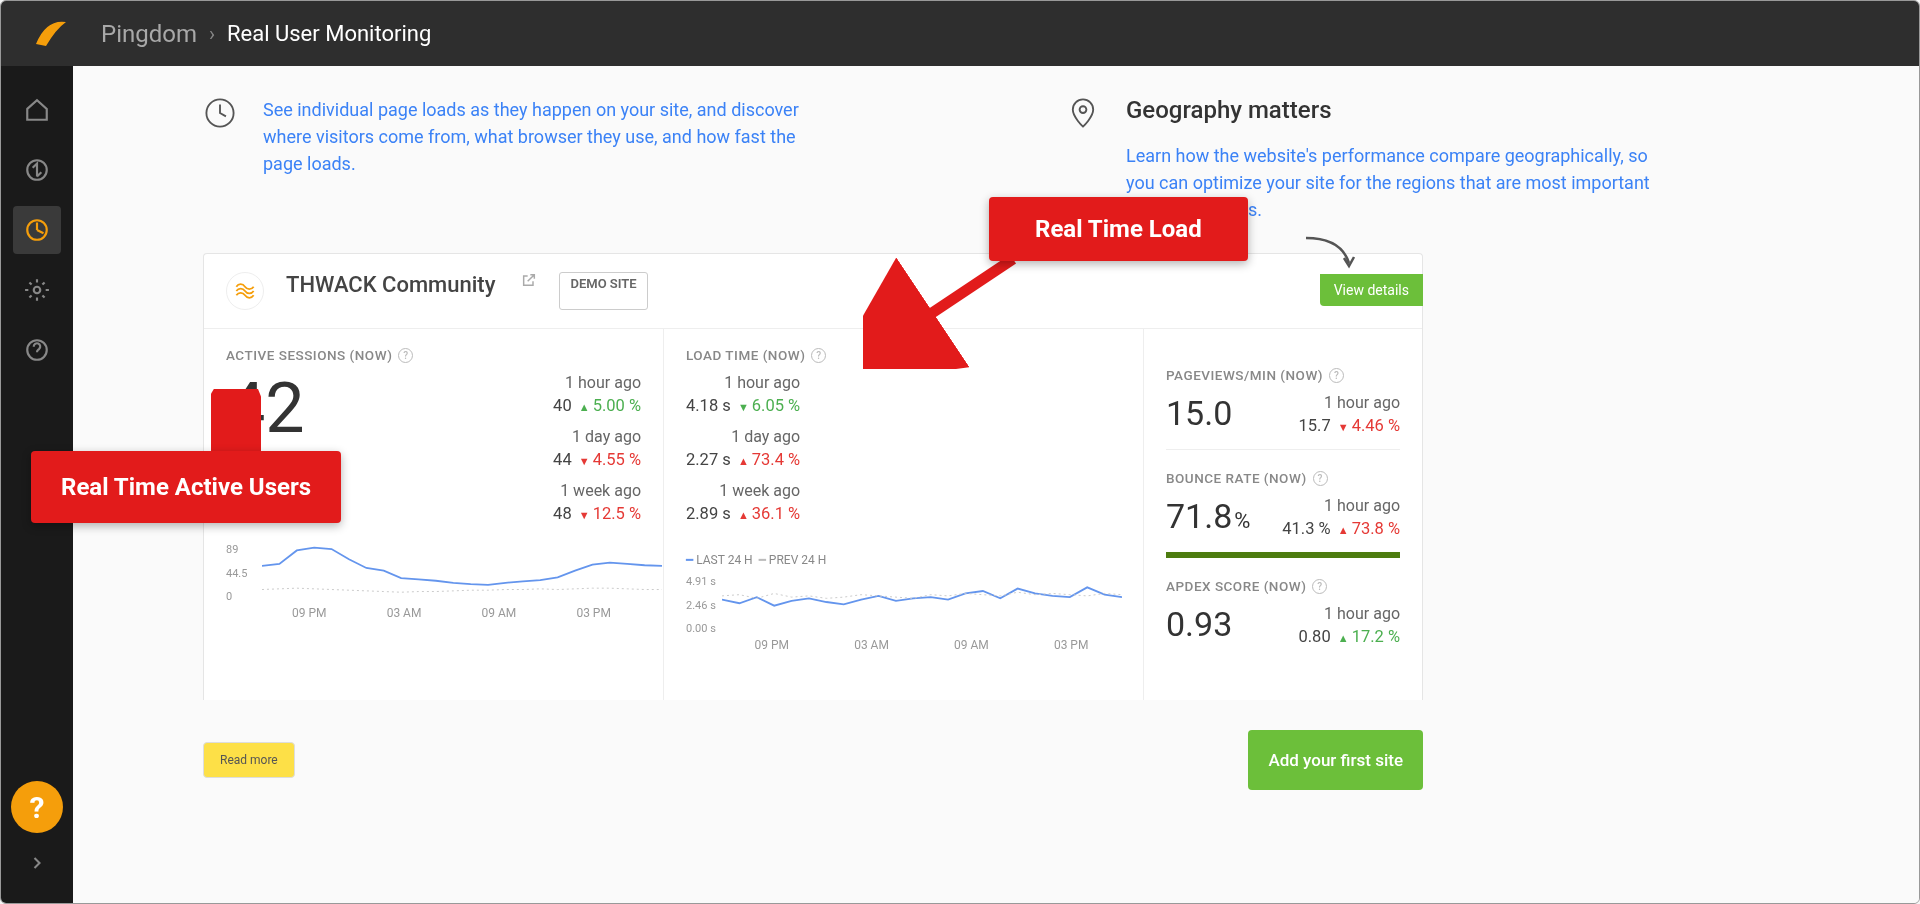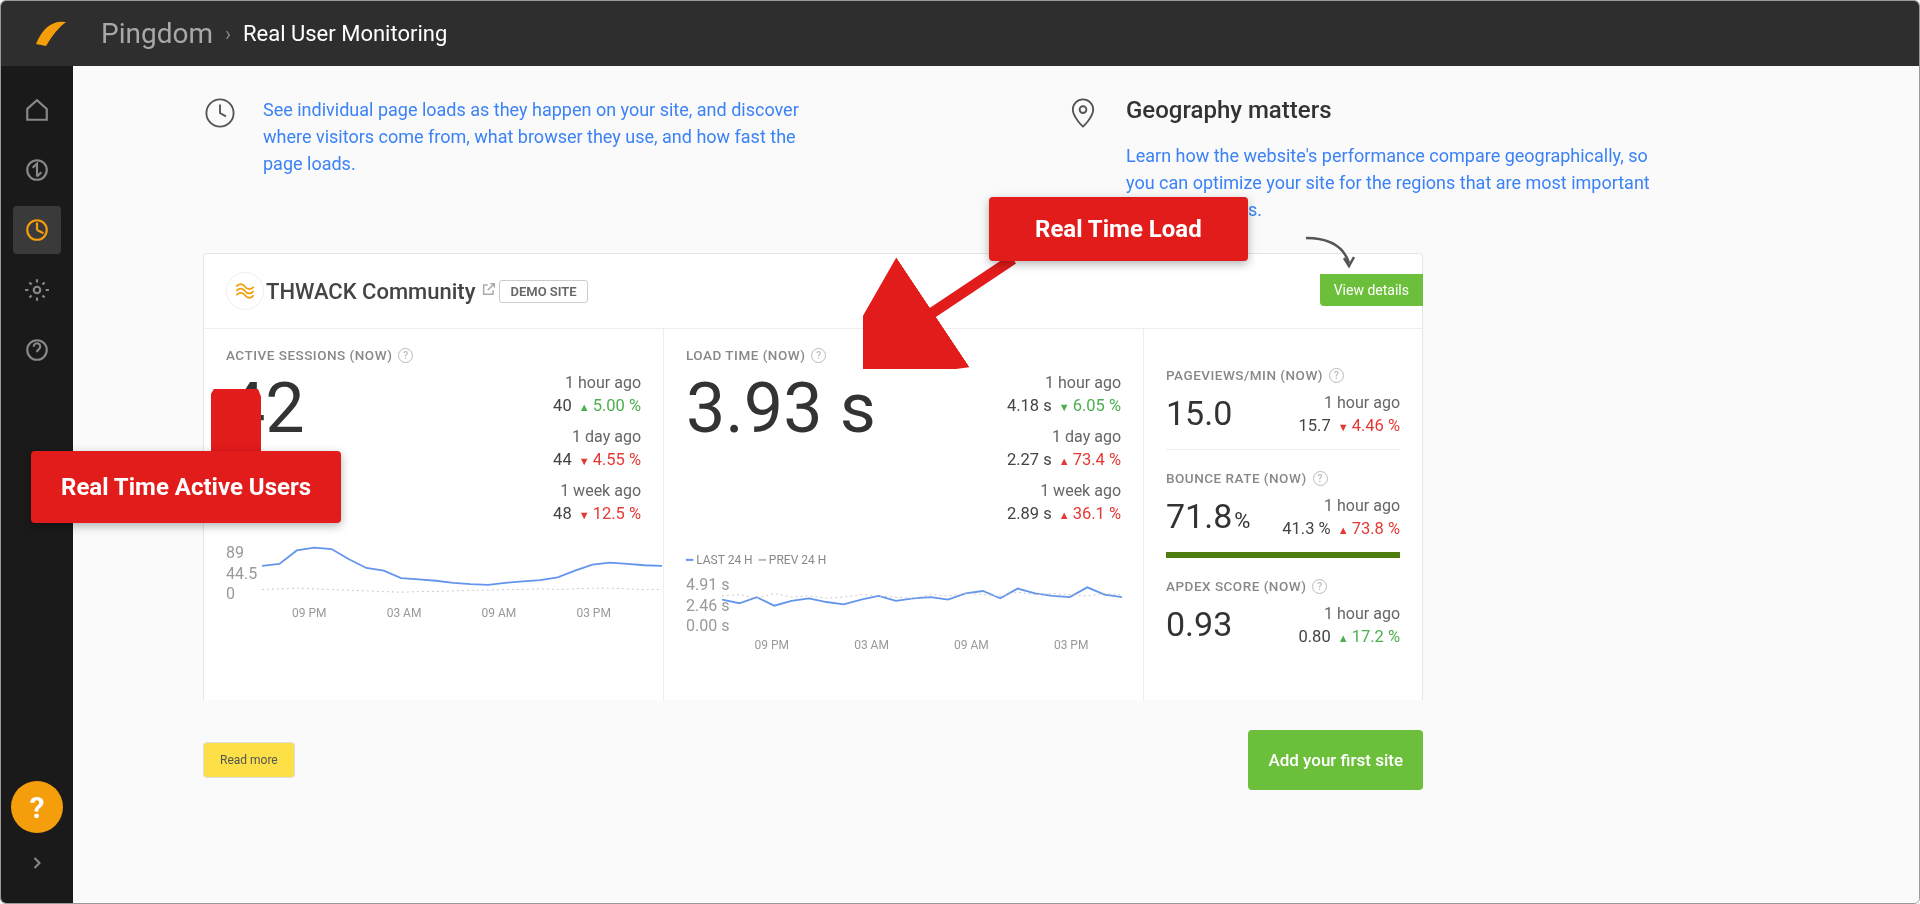--- a/index.html
+++ b/index.html
@@ -1,37 +1,37 @@
 <!DOCTYPE html>
 <html><head>
 <meta charset="utf-8">
 <style>
 * { margin:0; padding:0; box-sizing:border-box; font-family:-apple-system,BlinkMacSystemFont,"Segoe UI",Roboto,Arial,sans-serif; }
 body { background:#f5f5f5; width:1920px; height:904px; overflow:hidden; position:relative; border:1px solid #999; border-radius:6px; }
 .topbar { background:#2e2e2e; height:65px; display:flex; align-items:center; padding-left:30px; color:#fff; }
 .topbar .logo { width:40px; height:40px; margin-right:30px; }
-.topbar .crumb-a { color:#a8a8a8; font-size:28px; font-weight:400; }
+.topbar .crumb-a { color:#a8a8a8; font-size:24px; font-weight:400; }
 .topbar .crumb-sep { color:#888; margin:0 12px; font-size:20px; }
 .topbar .crumb-b { color:#fff; font-size:22px; font-weight:400; }
 .layout { display:flex; height:calc(100% - 65px); }
 .sidebar { width:72px; background:#1a1a1a; display:flex; flex-direction:column; align-items:center; padding-top:20px; gap:12px; position:relative; }
 .sidebar .nav-item { width:48px; height:48px; display:flex; align-items:center; justify-content:center; border-radius:4px; cursor:pointer; }
 .sidebar .nav-item.active { background:#3a3a3a; }
 .sidebar svg { stroke:#888; fill:none; }
 .sidebar .nav-item.active svg { stroke:#f59e0b; }
 .sidebar .help-btn { position:absolute; bottom:70px; width:52px; height:52px; border-radius:50%; background:#f59e0b; display:flex; align-items:center; justify-content:center; font-size:30px; font-weight:bold; color:#fff; cursor:pointer; }
 .sidebar .expand-btn { position:absolute; bottom:20px; width:40px; height:40px; display:flex; align-items:center; justify-content:center; cursor:pointer; color:#888; }
 .main { flex:1; background:#fafafa; padding:30px 50px 0 130px; overflow:auto; position:relative; }
 .intro-row { display:flex; gap:60px; margin-bottom:30px; }
 .intro-col { flex:1; display:flex; gap:20px; }
 .intro-icon { width:40px; height:40px; flex-shrink:0; }
 .intro-title { font-size:24px; font-weight:500; color:#333; margin-bottom:18px; }
 .intro-desc { font-size:18px; color:#3b82f6; line-height:1.5; max-width:540px; }
 .panel { background:#fff; border:1px solid #e5e5e5; border-bottom:none; border-radius:4px 4px 0 0; margin-bottom:30px; width:1220px; }
-.panel-header { display:flex; align-items:center; padding:18px 22px; border-bottom:1px solid #eee; gap:2px; position:relative; }
+.panel-header { display:flex; padding:18px 22px; border-bottom:1px solid #eee; gap:22px; position:relative; }
 .site-icon { width:38px; height:38px; border-radius:50%; border:1px solid #eee; display:flex; align-items:center; justify-content:center; }
 .site-name { font-size:22px; font-weight:500; color:#444; }
 .ext-icon { color:#aaa; margin-left:4px; }
 .demo-badge { border:1px solid #ccc; border-radius:3px; padding:3px 10px; font-size:13px; font-weight:600; color:#666; }
 .view-details { position:absolute; right:-1px; top:20px; background:#6cbf3a; color:#fff; border:none; padding:8px 14px; font-size:14px; border-radius:0 0 0 4px; cursor:pointer; }
 .panel-body { display:flex; }
 .metric-col { border-right:1px solid #eee; padding:18px 22px 10px; }
 .metric-col.c1 { width:460px; }
 .metric-col.c2 { width:480px; }
 .metric-col.c3 { flex:1; border-right:none; padding-bottom:20px; }
@@ -43,21 +43,21 @@
 .comp-block { margin-bottom:12px; }
 .comp-period { font-size:16px; color:#666; margin-bottom:4px; }
 .comp-line { font-size:16.5px; }
 .comp-val { color:#444; }
 .tri { font-size:11px; margin:0 3px; }
 .up { color:#4caf50; }
 .down { color:#e53935; }
 .legend { font-size:12px; color:#888; margin-top:18px; }
 .legend .dash { color:#6495ed; }
 .chart-wrap { margin-top:8px; position:relative; height:80px; }
-.chart-y { position:absolute; left:0; top:0; font-size:16px; color:#999; height:60px; display:flex; flex-direction:column; justify-content:space-between; }
+.chart-y { position:absolute; left:0; top:0; font-size:11px; color:#999; height:60px; display:flex; flex-direction:column; justify-content:space-between; }
 .chart-svg { position:absolute; left:36px; right:0; top:0; height:60px; }
 .chart-x { position:absolute; left:36px; right:0; top:60px; display:flex; justify-content:space-around; font-size:12px; color:#999; padding-top:3px; }
 .mini-metric { margin-bottom:20px; padding-bottom:14px;margin-top:20px; }
 .mini-metric:not(:last-metric){ border-bottom:1px solid #eee; }
 .mini-row { display:flex; justify-content:space-between; align-items:flex-start; }
 .mini-big { font-size:34px; color:#333; font-weight:400; }
 .mini-big .pct { font-size:22px; margin-left:2px; }
 .mini-right { text-align:right; }
 .footer-row { display:flex; justify-content:space-between; align-items:center; width:1220px; margin-top:10px; margin-bottom:20px; }
 .read-more { background:#fde047; border:1px solid #ddd; padding:10px 16px; border-radius:4px; font-size:12px; color:#555; cursor:pointer; }
@@ -199,21 +199,20 @@
               </div>
           </div>
         </div>
 
         <div class="metric-col c2">
           <div class="metric-label">
               <span>LOAD TIME (NOW)</span>
               <span class="info-ic">?</span>
             </div>
           <div class="metric-main">
-            <div class="big-num">3.93 s</div>
             <div class="comparisons">
               <div class="comp-block">
                   <div class="comp-period">1 hour ago</div>
                   <div class="comp-line"><span class="comp-val">4.18 s</span> <span class="tri up">▼</span><span class="up">6.05 %</span></div>
                 </div>
               <div class="comp-block">
                   <div class="comp-period">1 day ago</div>
                   <div class="comp-line"><span class="comp-val">2.27 s</span> <span class="tri down">▲</span><span class="down">73.4 %</span></div>
                 </div>
               <div class="comp-block">

